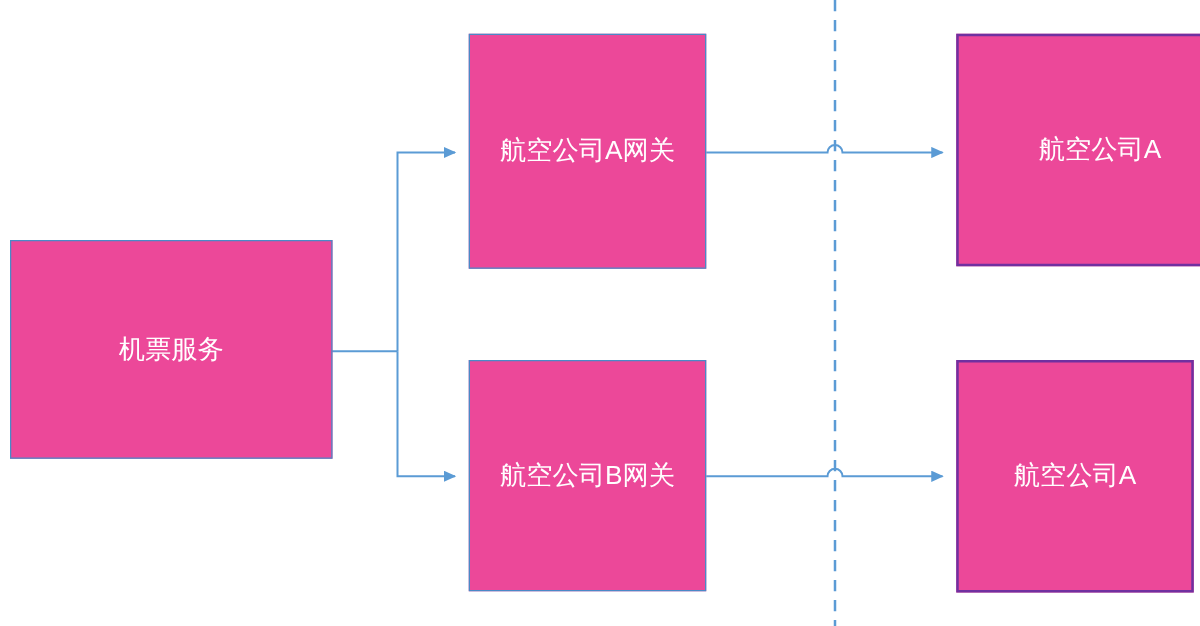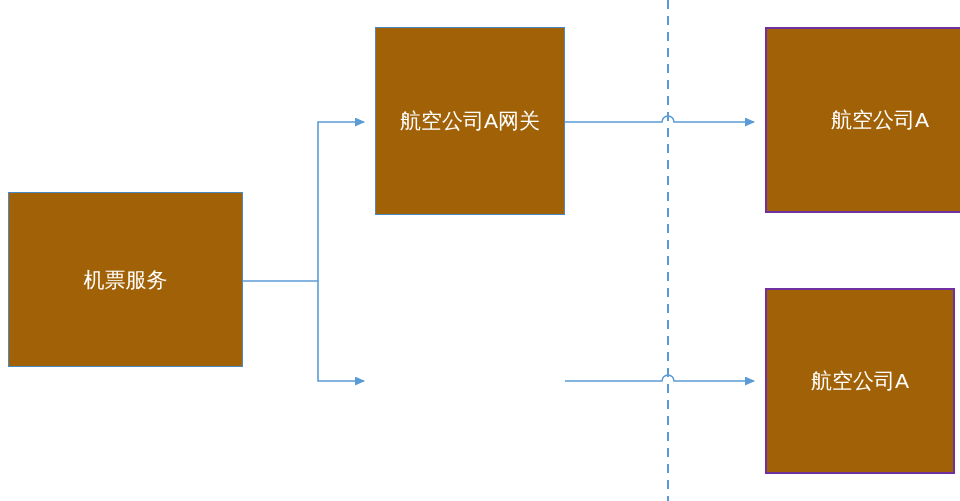--- a/index.html
+++ b/index.html
@@ -18,35 +18,35 @@
   .connectors {
     position: absolute;
     left: 0;
     top: 0;
     width: 960px;
     height: 501px;
     pointer-events: none;
   }
   .node {
     position: absolute;
-    background: #a16207;
+    background: #ec4899;
     color: #ffffff;
     display: flex;
     align-items: center;
     justify-content: center;
     text-align: center;
     font-size: 21px;
     line-height: 1.3;
     box-sizing: border-box;
     border: 1px solid #4a89c7;
   }
   .node.external {
     border: 2px solid #7030a0;
   }
-  .node-ticket    { left: 8px;   top: 192px; width: 235px; height: 175px; }
+  .node-ticket    { left: 8px;   top: 192px; width: 258px; height: 175px; }
   .node-gateway-a { left: 375px; top: 27px;  width: 190px; height: 188px; }
   .node-gateway-b { left: 375px; top: 288px; width: 190px; height: 185px; }
   .node-airline-a { left: 765px; top: 27px;  width: 230px; height: 186px; }
   .node-airline-b { left: 765px; top: 288px; width: 190px; height: 186px; }
 </style>
 </head>
 <body>
 
 <div class="canvas">
 
@@ -71,20 +71,23 @@
   </svg>
 
   <div class="node node-ticket">
     <span>机票服务</span>
   </div>
 
   <div class="node node-gateway-a">
     <span>航空公司A网关</span>
   </div>
 
+  <div class="node node-gateway-b">
+    <span>航空公司B网关</span>
+  </div>
 
   <div class="node external node-airline-a">
     <span>航空公司A</span>
   </div>
 
   <div class="node external node-airline-b">
     <span>航空公司A</span>
   </div>
 
 </div>

